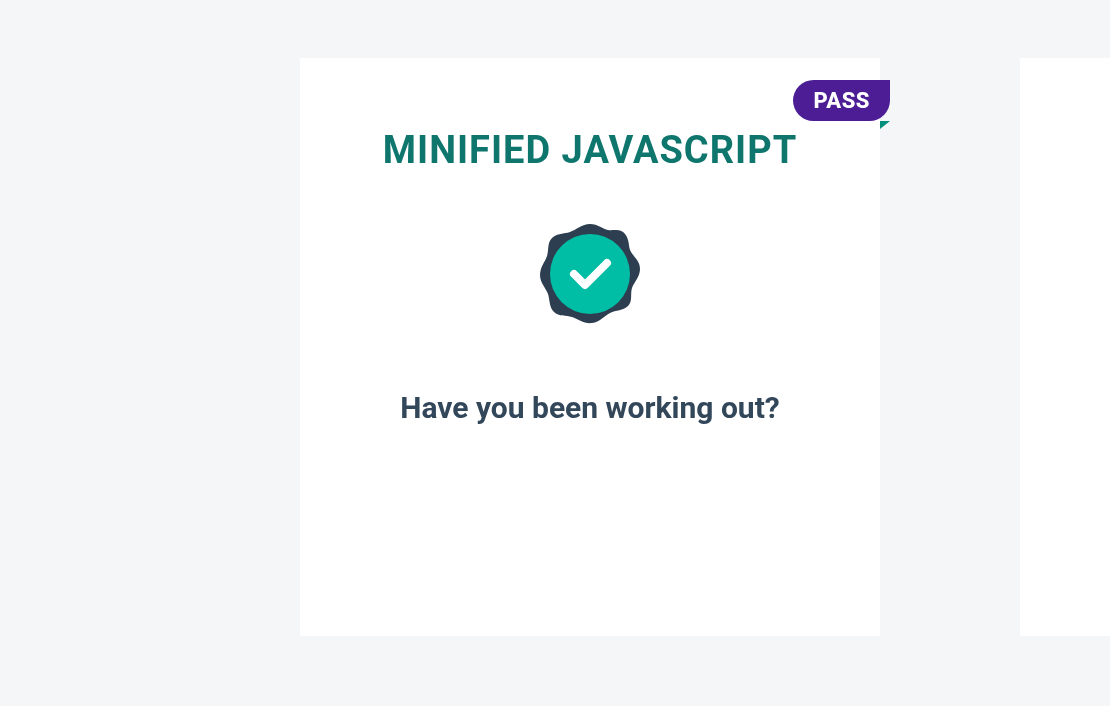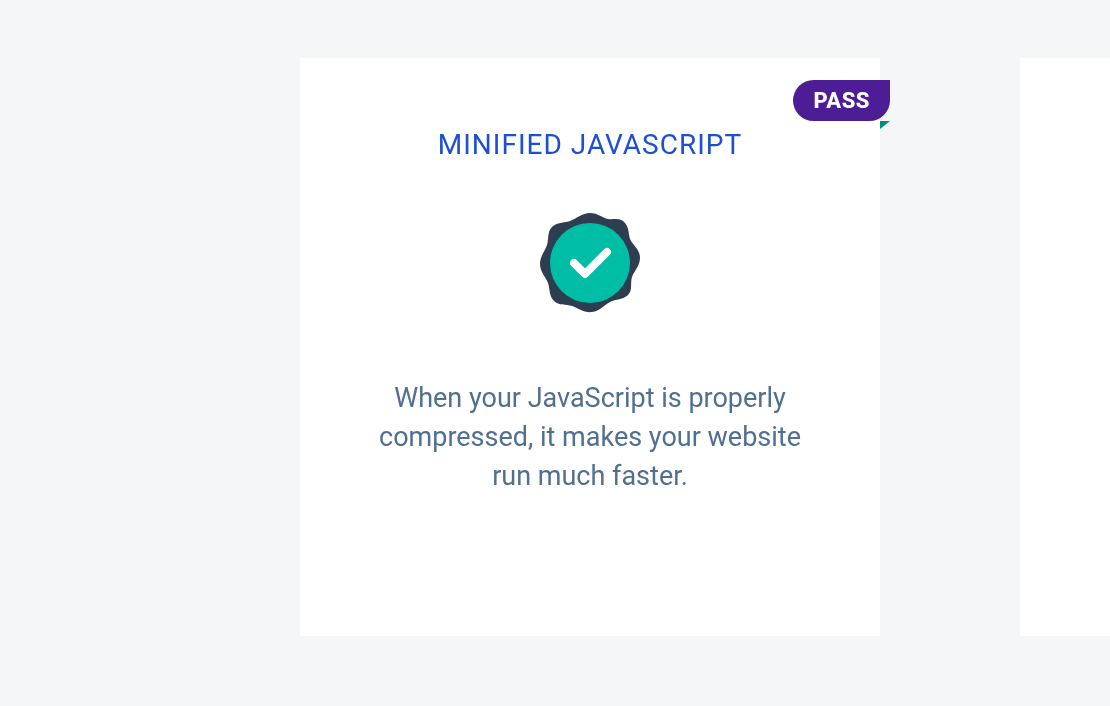--- a/index.html
+++ b/index.html
@@ -50,23 +50,23 @@
       position: absolute;
       right: 0;
       bottom: -8px;
       width: 0;
       height: 0;
       border-left: 0 solid transparent;
       border-right: 10px solid transparent;
       border-top: 8px solid #008f7c;
     }
     .card-title {
-      color: #1d4ed8;
-      font-size: 28px;
-      font-weight: 400;
+      color: #0f766e;
+      font-size: 38px;
+      font-weight: 700;
       letter-spacing: 1px;
       margin-bottom: 50px;
     }
     .badge-icon-wrap {
       display: inline-block;
       margin-bottom: 60px;
     }
     .card-heading {
       color: #33475b;
       font-size: 30px;
@@ -92,16 +92,16 @@
   <h2 class="card-title">MINIFIED JAVASCRIPT</h2>
   <div class="badge-icon-wrap">
     <svg width="104" height="104" viewBox="0 0 104 104">
       <g transform="translate(52,52)">
         <path fill="#2d3e50" d="M 0,-50 C 8,-50 13,-45 18,-44 C 23,-43 30,-46 35,-40 C 40,-34 38,-27 41,-22 C 44,-17 50,-13 50,-5 C 50,3 44,8 42,14 C 40,20 43,27 38,32 C 33,37 26,36 20,39 C 14,42 10,48 2,49 C -6,50 -12,45 -18,43 C -24,41 -31,43 -36,38 C -41,33 -40,26 -42,20 C -44,14 -50,9 -50,1 C -50,-7 -45,-12 -43,-18 C -41,-24 -43,-31 -38,-36 C -33,-41 -26,-40 -20,-42 C -14,-44 -8,-50 0,-50 Z"></path>
         <circle cx="0" cy="0" r="40" fill="#00bda5"></circle>
         <path d="M -16,0 L -5,11 L 17,-11" stroke="#ffffff" stroke-width="8" stroke-linecap="round" stroke-linejoin="round" fill="none"></path>
       </g>
     </svg>
   </div>
-  <p class="card-desc">When your JavaScript is properly compressed, it makes your website run much faster.</p>
+  <h3 class="card-heading">Have you been working out?</h3>
 </div>
 
 <div class="card card-secondary"></div>
 
 </body></html>

